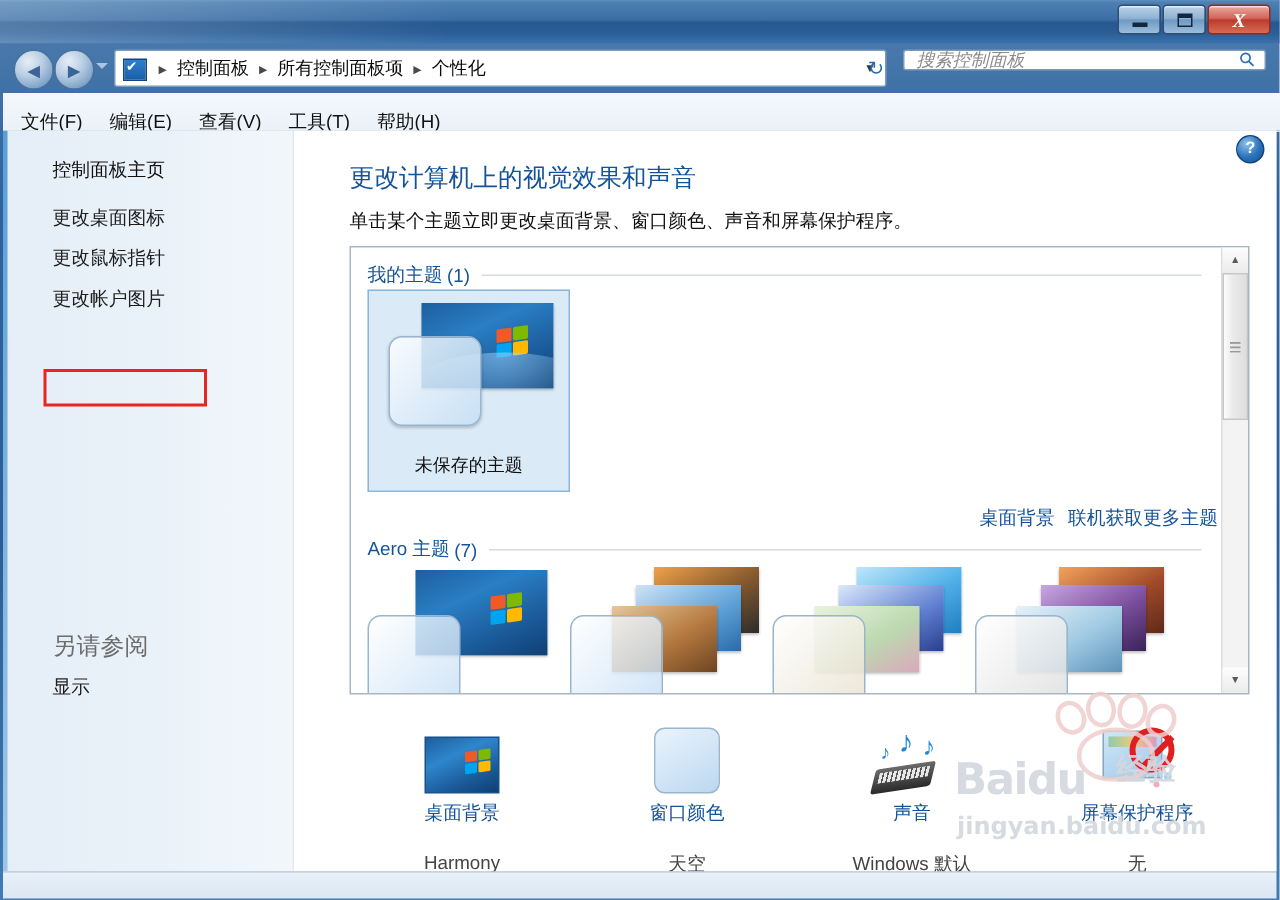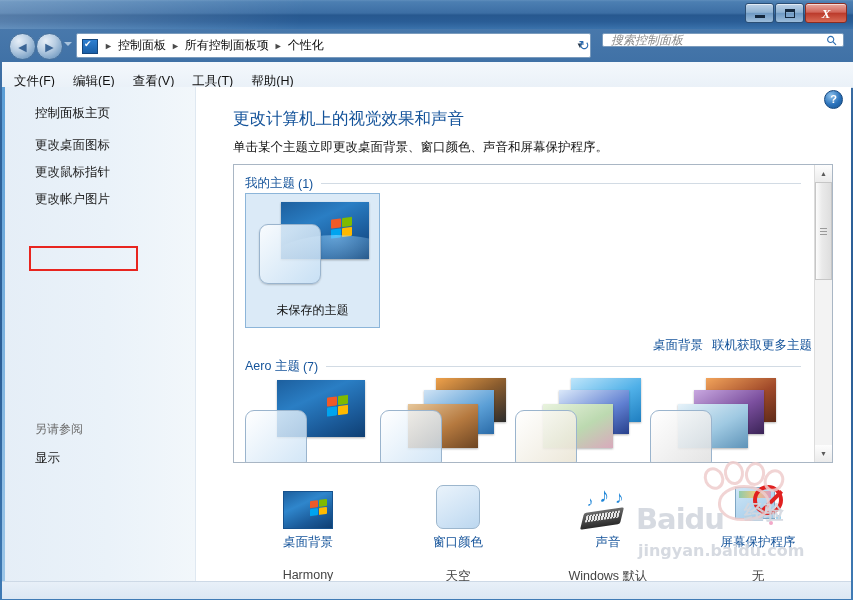--- a/index.html
+++ b/index.html
@@ -297,21 +297,21 @@
   <div class="client">
 
     <div class="sidebar">
       <div class="sb-edge"></div>
       <div class="sb-link head" style="top:18px">控制面板主页</div>
       <div class="sb-link" style="top:50px">更改桌面图标</div>
       <div class="sb-link" style="top:77px">更改鼠标指针</div>
       <div class="sb-link" style="top:104px">更改帐户图片</div>
       <div class="hl-box"></div>
 
-      <div class="sb-link" style="top:334px;left:33px;color:#6d6d6d;font-size:12px;">另请参阅</div>
+      <div class="sb-link" style="top:334px;left:33px;color:#6d6d6d;font-size:16px;">另请参阅</div>
       <div class="sb-link" style="top:363px">显示</div>
     </div>
 
     <div class="main">
       <div class="help-btn">?</div>
 
       <div class="h1">更改计算机上的视觉效果和声音</div>
       <div class="sub">单击某个主题立即更改桌面背景、窗口颜色、声音和屏幕保护程序。</div>
 
       <div class="listbox">

